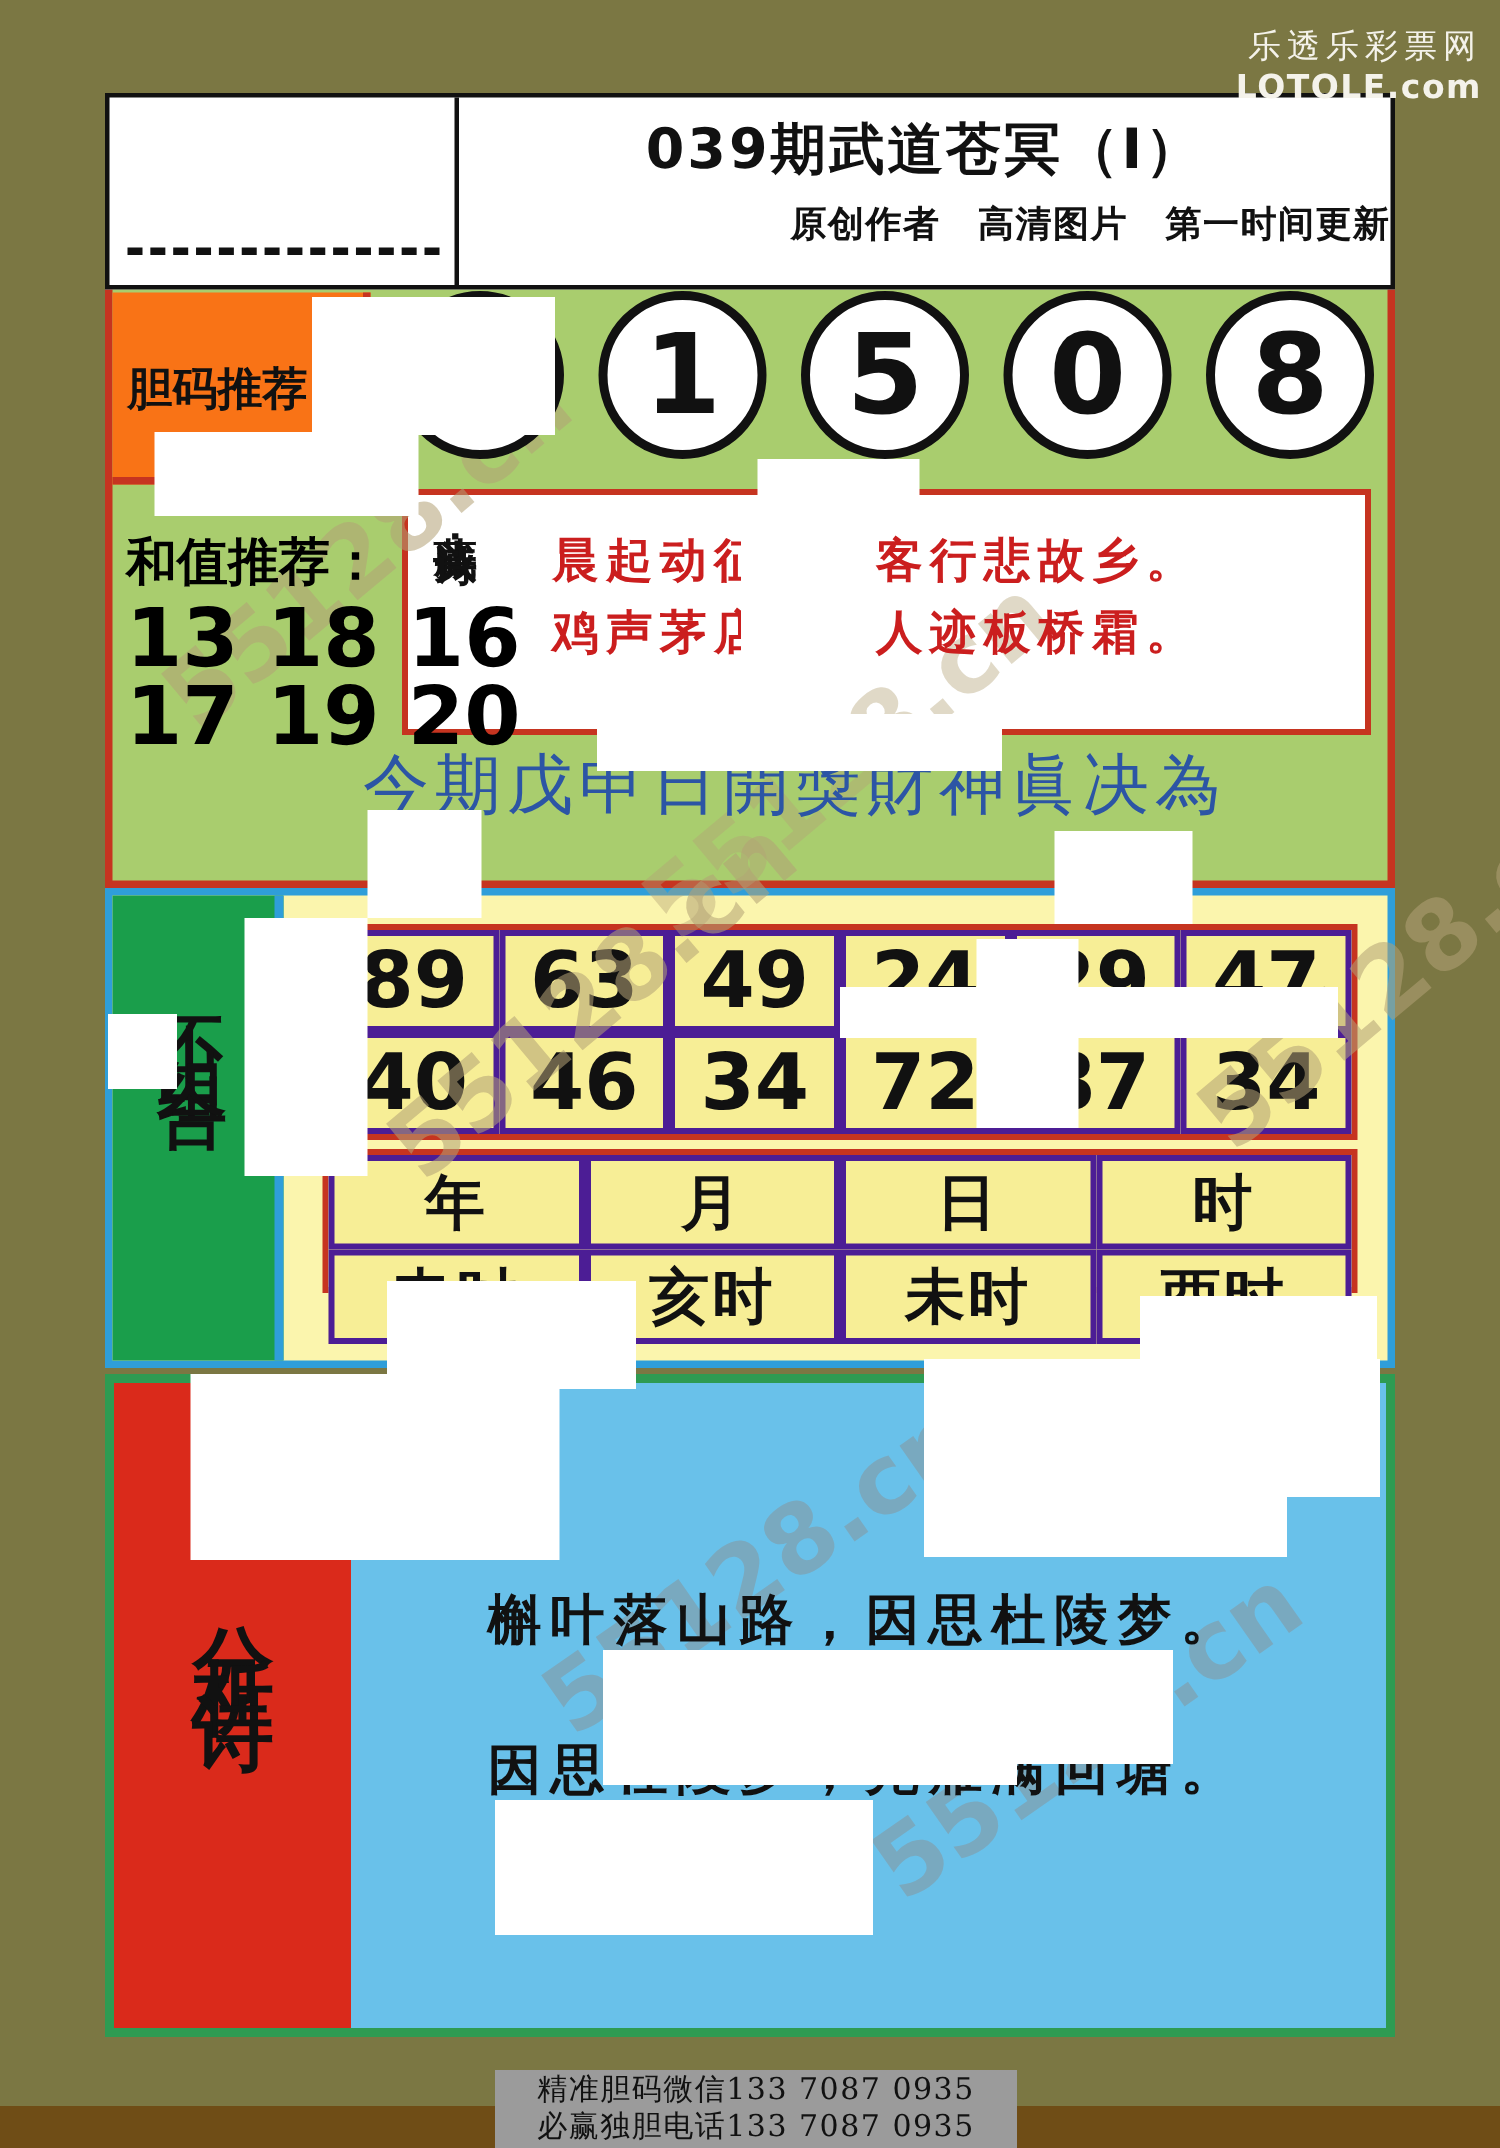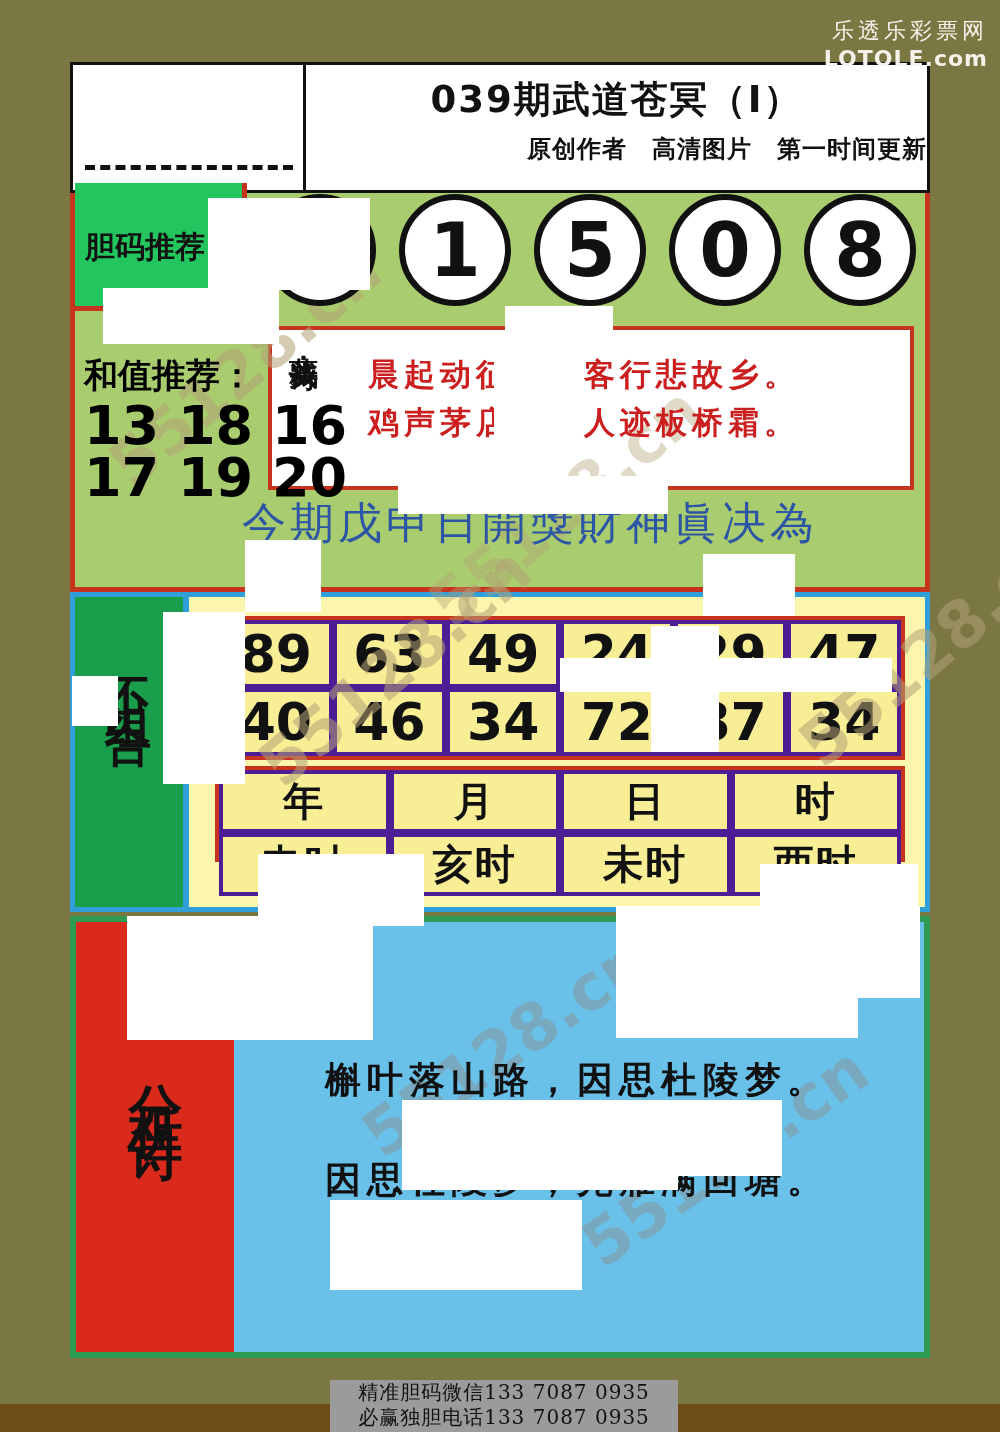--- a/index.html
+++ b/index.html
@@ -16,22 +16,22 @@
           background:#ffffff;border:3px solid #111;box-sizing:border-box;display:flex;z-index:1;}
   .header-left{width:230px;border-right:3px solid #111;position:relative;}
   .dashes{position:absolute;left:12px;right:10px;bottom:20px;border-top:5px dashed #111;}
   .header-right{flex:1;text-align:center;color:#111;}
   .title{font-size:37px;font-weight:bold;margin-top:10px;letter-spacing:2px;}
   .subtitle{font-size:24px;font-weight:bold;margin-top:8px;letter-spacing:1px;text-align:right;}
 
   
   .sec1{position:absolute;left:70px;top:178px;width:860px;height:414px;box-sizing:border-box;
         background:#a9cd6e;border:5px solid #c63420;}
-  .danma-box{position:absolute;left:75px;top:183px;width:172px;height:128px;box-sizing:border-box;
-             background:#22c55e;border-right:5px solid #c63420;border-bottom:5px solid #c63420;z-index:3;}
+  .danma-box{position:absolute;left:75px;top:195px;width:172px;height:128px;box-sizing:border-box;
+             background:#f97316;border-right:5px solid #c63420;border-bottom:5px solid #c63420;z-index:3;}
   .danma-label{position:absolute;left:10px;top:44px;font-size:30px;font-weight:bold;color:#111;}
   .circle{position:absolute;top:194px;width:112px;height:112px;border-radius:50%;background:#fff;
           border:6px solid #111;box-sizing:border-box;display:flex;align-items:center;justify-content:center;
           font-size:74px;font-weight:bold;color:#111;z-index:3;}
   .c0{left:264px;} .c1{left:399px;} .c2{left:534px;} .c3{left:669px;} .c4{left:804px;}
   .hezhi{position:absolute;left:84px;top:350px;color:#000000;z-index:3;}
   .hezhi .hz-label{font-size:34px;font-weight:bold;line-height:50px;}
   .hezhi .hz-line{font-size:54px;font-weight:bold;line-height:52px;}
   .poem-box{position:absolute;left:268px;top:326px;width:646px;height:164px;box-sizing:border-box;
             background:#fff;border:4px solid #c63420;z-index:2;}

